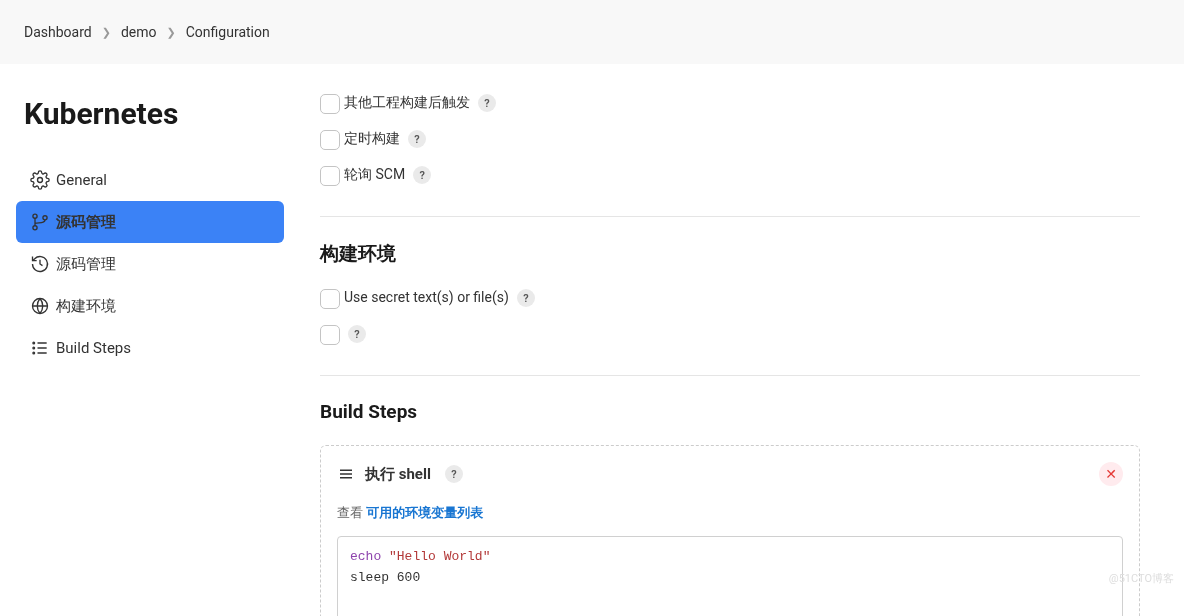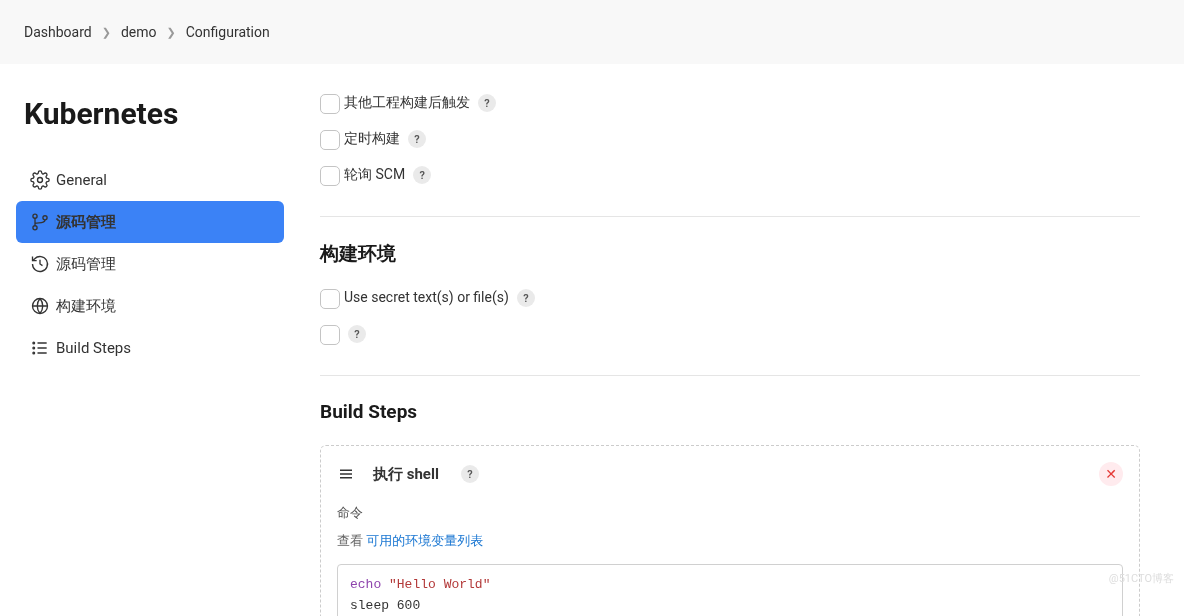--- a/index.html
+++ b/index.html
@@ -103,21 +103,21 @@
     }
     .step-card {
       border: 1px dashed #ccc;
       border-radius: 6px;
       padding: 16px;
       margin-top: 20px;
     }
     .step-head {
       display: flex;
       align-items: center;
-      gap: 18px;
+      gap: 10px;
       margin-bottom: 18px;
     }
     .drag-icon { cursor: grab; display: inline-flex; }
     .drag-icon svg { width: 18px; height: 18px; }
     .step-title { font-weight: 700; font-size: 15px; }
     .step-del {
       margin-left: auto;
       width: 24px;
       height: 24px;
       background: #ffebee;
@@ -135,21 +135,21 @@
       margin-bottom: 10px;
     }
     .link-line {
       font-size: 13px;
       color: #666;
       margin-bottom: 14px;
     }
     .link-line a {
       color: #1976d2;
       text-decoration: none;
-      font-weight: 400;
+      font-weight: 700;
     }
     .code-box {
       width: 100%;
       min-height: 110px;
       border: 1px solid #d0d0d0;
       border-radius: 4px;
       padding: 10px 12px;
       font-family: "Courier New", monospace;
       font-size: 13px;
       line-height: 1.6;
@@ -283,21 +283,20 @@
           <svg viewBox="0 0 24 24" fill="none" stroke="#333" stroke-width="2">
               <path d="M4 7h16M4 12h16M4 17h16"></path>
             </svg>
         </span>
         <span class="step-title">执行 shell</span>
         <span class="help">?</span>
         <span class="step-del">
           <span>✕</span>
         </span>
       </div>
-      <div class="field-label">命令</div>
       <div class="link-line">
         <span>查看 </span><a href="#">可用的环境变量列表</a>
       </div>
       <div class="code-box"><span class="kw">echo</span><span class="str"> "Hello World"</span>
 <span>sleep 600</span></div>
     </div>
 
   </main>
 </div>
 

